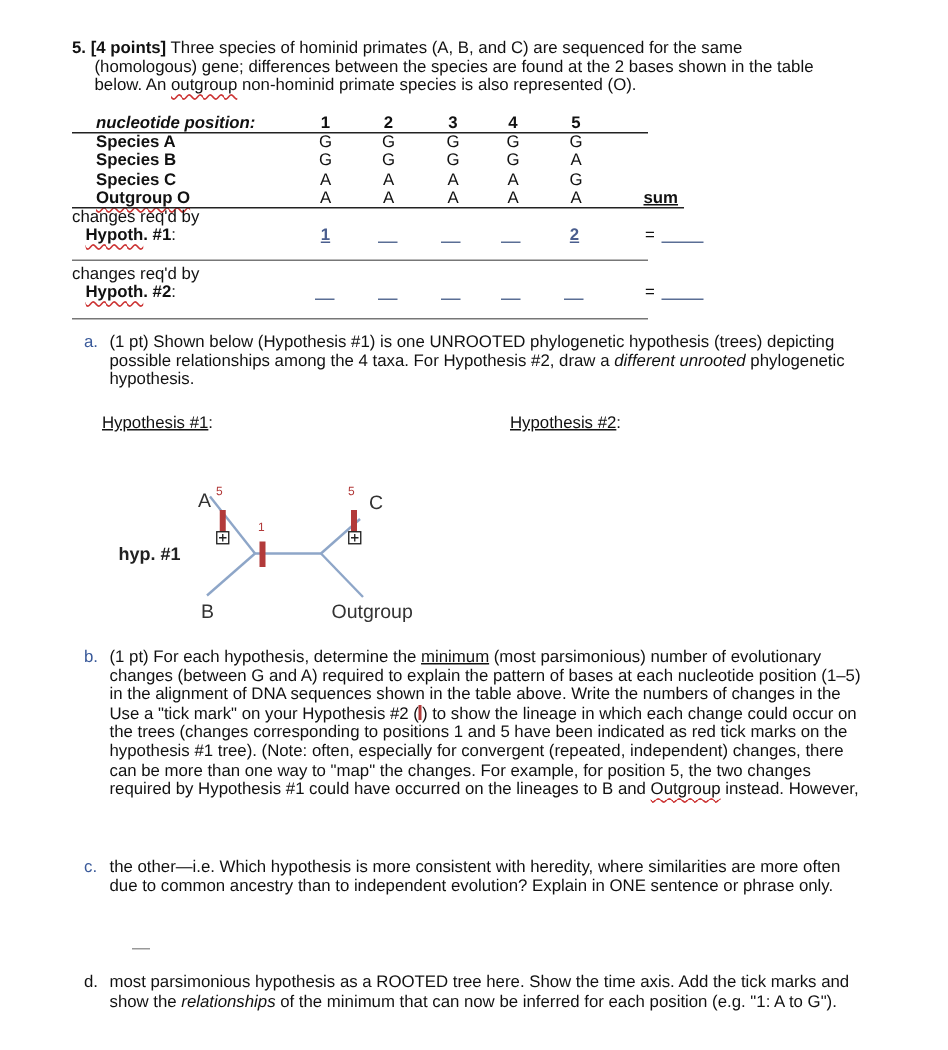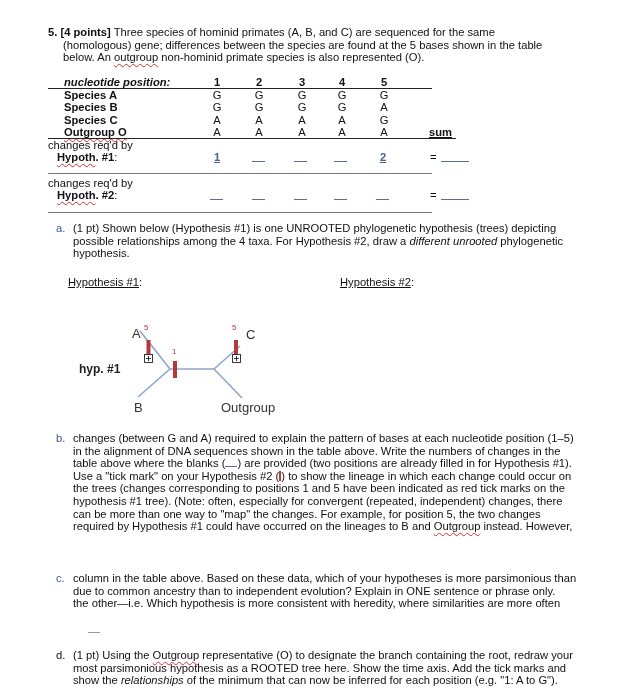--- a/index.html
+++ b/index.html
@@ -37,21 +37,21 @@
   svg text { font-family: "Liberation Sans", sans-serif; }
 </style>
 </head>
 <body>
 
 <div class="abs q-head">
   <div>
     <span class="num">5.</span>
     <span class="num">[4 points]</span><span> Three species of hominid primates (A, B, and C) are sequenced for the same</span>
   </div>
-  <span class="indent">(homologous) gene; differences between the species are found at the 5 bases shown in the table</span>
+  <span class="indent">(homologous) gene; differences between the species are found at the 2 bases shown in the table</span>
   <span class="indent"><span>below.  An </span><span class="squiggle">outgroup</span><span> non-hominid primate species is also represented (O).</span></span>
 </div>
 
 <div class="abs tbl">
   <div class="trow">
     <span class="tlabel ital">nucleotide position:</span>
     <span class="tcell c1 bold">1</span>
     <span class="tcell c2 bold">2</span>
     <span class="tcell c3 bold">3</span>
     <span class="tcell c4 bold">4</span>
@@ -159,36 +159,34 @@
   <text x="112" y="54" font-size="8" fill="#b23a3a">1</text>
   <text x="172" y="30" font-size="8" fill="#b23a3a">5</text>
   <text x="186" y="39" font-size="13" fill="#333">C</text>
   <text x="74" y="112" font-size="13" fill="#333">B</text>
   <text x="161" y="112" font-size="13" fill="#333">Outgroup</text>
   <text x="19" y="73" font-size="12" font-weight="bold" fill="#222">hyp. #1</text>
 </svg>
 
 <div class="abs para" style="top:432px;">
   <span class="letter">b.</span>
+  <span class="body"><span>(1 pt)  For each hypothesis, determine the </span><span class="ul">minimum</span><span> (most parsimonious) number of evolutionary</span></span>
   <span class="body">changes (between G and A) required to explain the pattern of bases at each nucleotide position (1–5)</span>
   <span class="body">in the alignment of DNA sequences shown in the table above. Write the numbers of changes in the</span>
-  <span class="body"><span>table above where the blanks (</span><span style="display:inline-block;width:12px;border-bottom:1.5px solid #5a6e95;height:9px;"></span><span>) are provided (two positions are already filled in for Hypothesis #1).</span></span>
   <span class="body"><span>Use a "tick mark" on your Hypothesis #2 (</span><span style="display:inline-block;width:2px;height:10px;background:#b23a3a;vertical-align:-1px;"></span><span>) to show the lineage in which each change could occur on</span></span>
   <span class="body">the trees (changes corresponding to positions 1 and 5 have been indicated as red tick marks on the</span>
   <span class="body">hypothesis #1 tree). (Note: often, especially for convergent (repeated, independent) changes, there</span>
   <span class="body">can be more than one way to "map" the changes. For example, for position 5, the two changes</span>
   <span class="body"><span>required by Hypothesis #1 could have occurred on the lineages to B and </span><span class="squiggle">Outgroup</span><span> instead. However,</span></span>
 </div>
 
 <div class="abs para" style="top:572px;">
   <span class="letter">c.</span>
-  <span class="body">column in the table above. Based on these data, which of your hypotheses is more parsimonious than</span>
+  <span class="body">the other—i.e. Which hypothesis is more consistent with heredity, where similarities are more often</span>
   <span class="body">due to common ancestry than to independent evolution?  Explain in ONE sentence or phrase only.</span>
-  <span class="body">the other—i.e. Which hypothesis is more consistent with heredity, where similarities are more often</span>
 </div>
 <div class="abs" style="left:88px;top:632px;width:12px;height:1px;background:#999;"></div>
 
 <div class="abs para" style="top:649px;">
   <span class="letter letter-d">d.</span>
-  <span class="body"><span>(1 pt)  Using the </span><span class="squiggle">Outgroup</span><span> representative (O) to designate the branch containing the root, redraw your</span></span>
   <span class="body">most parsimonious hypothesis as a ROOTED tree here. Show the time axis. Add the tick marks and</span>
   <span class="body"><span>show the </span><span class="ital">relationships</span><span> of the minimum that can now be inferred for each position (e.g. "1: A to G").</span></span>
 </div>
 
 </body></html>

